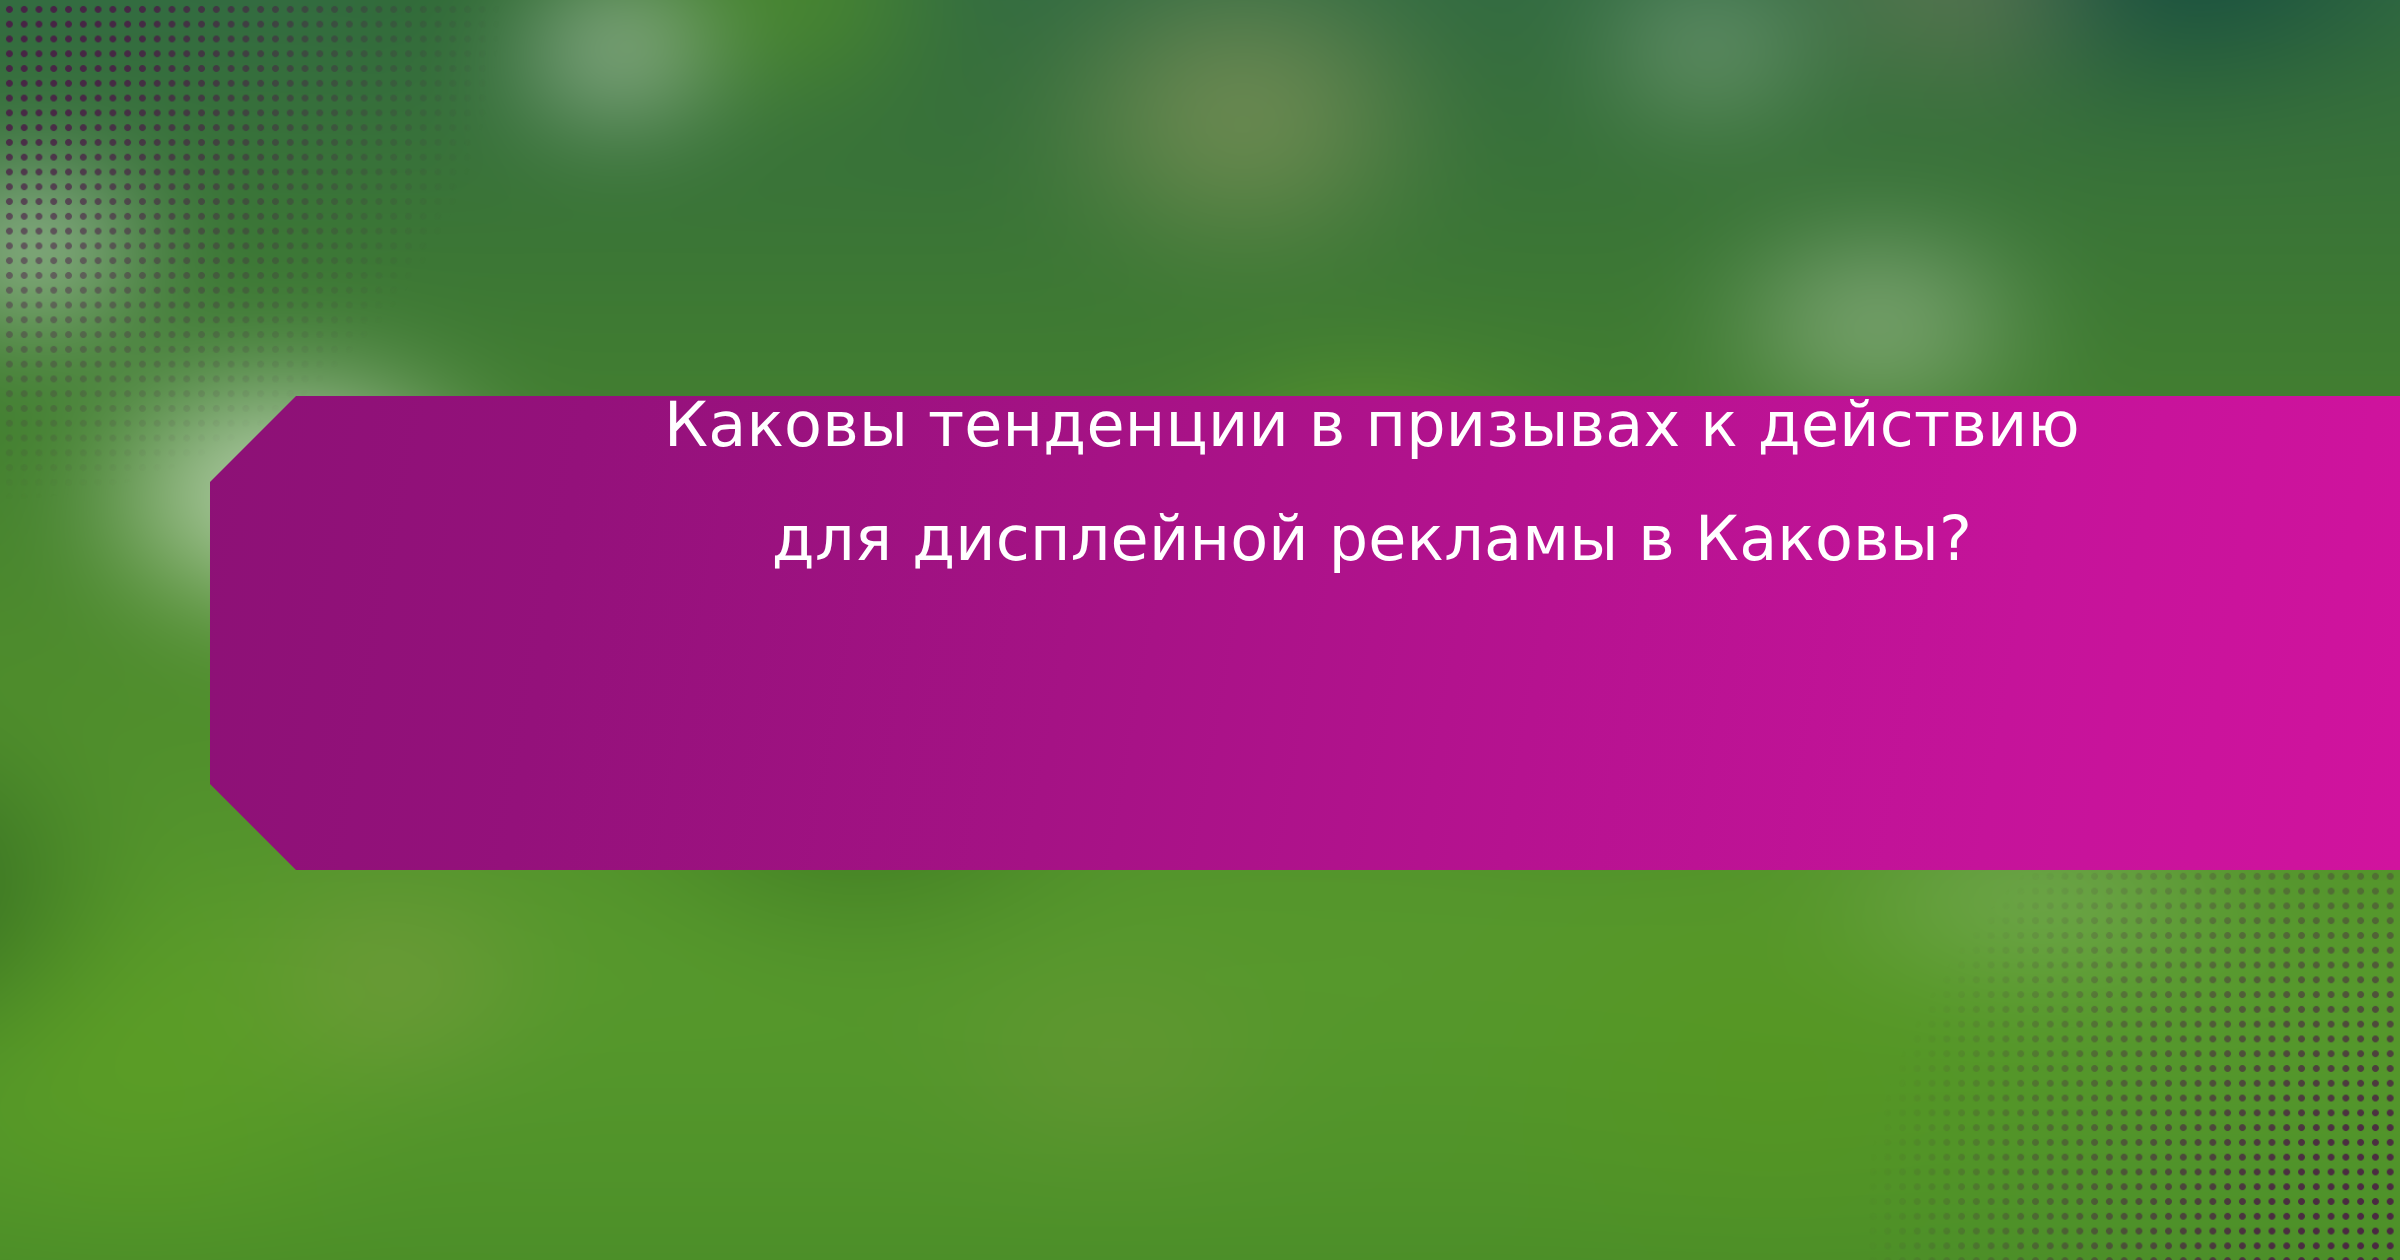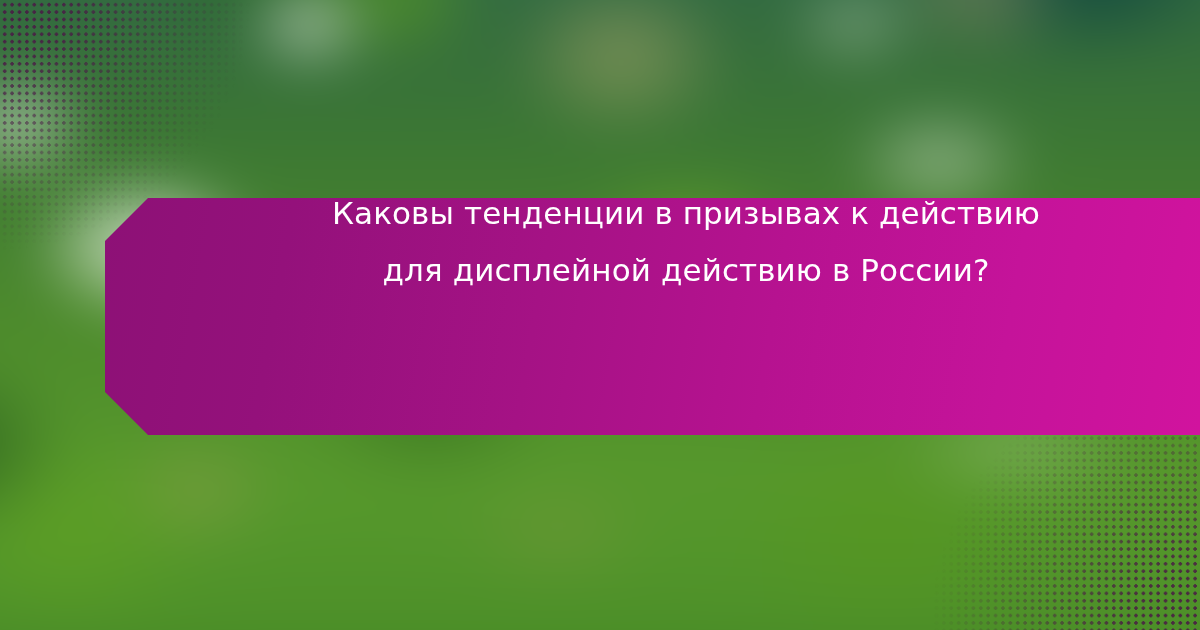--- a/index.html
+++ b/index.html
@@ -119,16 +119,16 @@
 <div id="card">
 
   <div class="bg-photo"></div>
 
   <div class="halftone tl"></div>
 
   <div class="halftone br"></div>
 
   <div class="banner">
     <div class="banner-line first">Каковы тенденции в призывах к действию</div>
-    <div class="banner-line">для дисплейной действию в России?</div>
+    <div class="banner-line">для дисплейной рекламы в Каковы?</div>
   </div>
 
 </div>
 
 </body></html>

